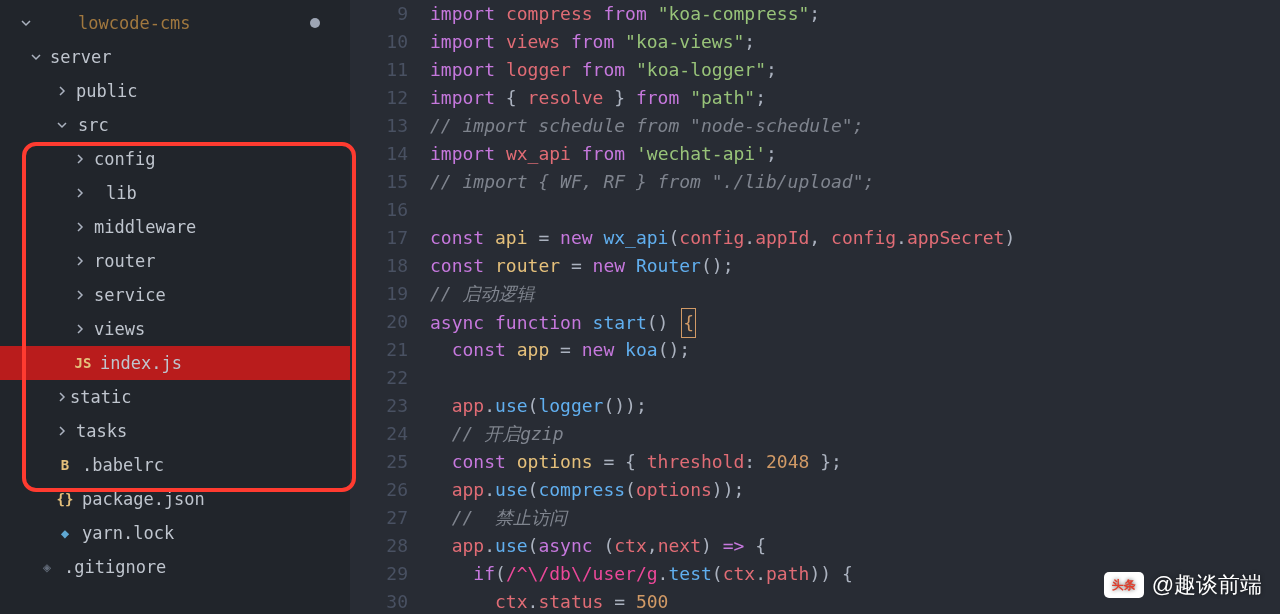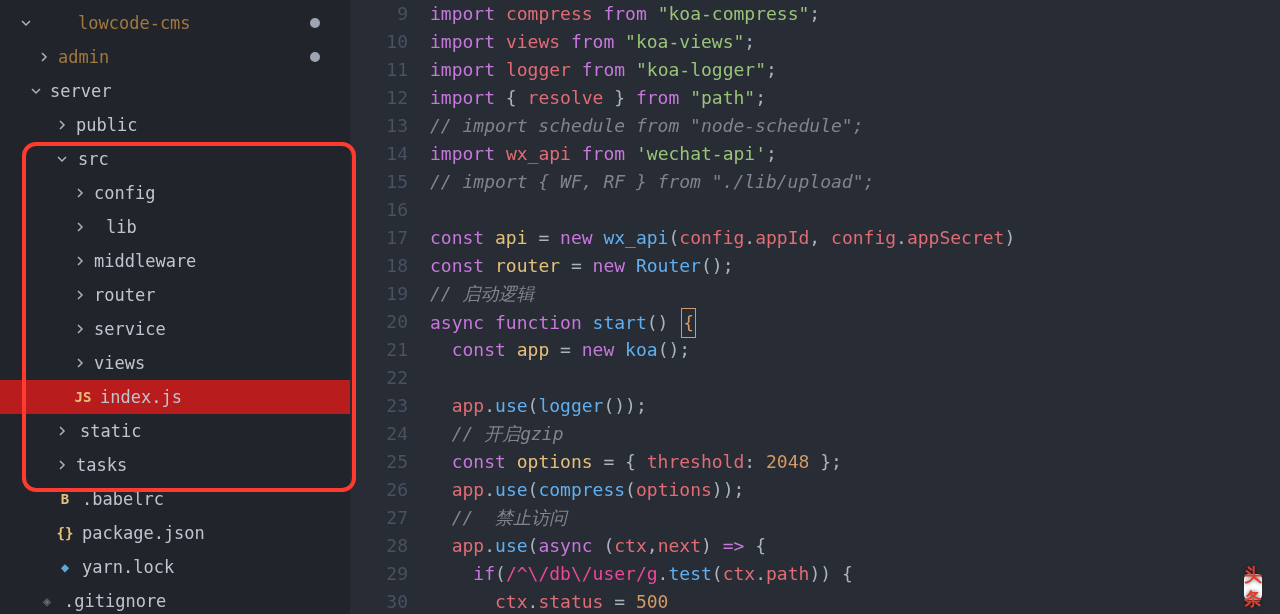--- a/index.html
+++ b/index.html
@@ -109,30 +109,30 @@
   bottom: 14px;
   display: flex;
   align-items: center;
   gap: 8px;
   color: #fff;
   font-size: 22px;
   text-shadow: 0 0 4px rgba(0,0,0,.6);
   font-family: -apple-system, sans-serif;
 }
 .watermark .logo {
-  width: 18px;
+  width: 40px;
   height: 26px;
   background: #fff;
   color: #e03e2d;
   border-radius: 5px;
   display: flex;
   justify-content: center;
   align-items: center;
   font-weight: bold;
-  font-size: 18px;
+  font-size: 12px;
 }
 .cursor-box {
   display: inline-block;
   border: 1px solid #d19a66;
   padding: 0 1px;
   margin-left: 2px;
 }
 </style>
 </head>
 <body>
@@ -140,29 +140,20 @@
 <div class="sidebar" id="sidebar">
     <div class="tree-row dim" style="padding-left: 18px; gap: 38px;">
       <span class="chev">
         <svg width="12" height="12" viewBox="0 0 12 12">
           <path d="M2 4l4 4 4-4" stroke="currentColor" stroke-width="1.5" fill="none"></path>
         </svg>
       </span>
       <span class="label" style="margin-left: 6px;">lowcode-cms</span>
       <span class="dot"></span>
     </div>
-    <div class="tree-row dim" style="padding-left: 36px;">
-      <span class="chev">
-        <svg width="12" height="12" viewBox="0 0 12 12">
-          <path d="M4 2l4 4-4 4" stroke="currentColor" stroke-width="1.5" fill="none"></path>
-        </svg>
-      </span>
-      <span class="label" style="margin-left: 6px;">admin</span>
-      <span class="dot"></span>
-    </div>
     <div class="tree-row" style="padding-left: 28px;">
       <span class="chev">
         <svg width="12" height="12" viewBox="0 0 12 12">
           <path d="M2 4l4 4 4-4" stroke="currentColor" stroke-width="1.5" fill="none"></path>
         </svg>
       </span>
       <span class="label" style="margin-left: 6px;">server</span>
     </div>
     <div class="tree-row" style="padding-left: 54px;">
       <span class="chev">
@@ -231,21 +222,21 @@
     <div class="tree-row selected" style="padding-left: 72px;">
       <span class="fileicon ic-js">JS</span>
       <span class="label" style="margin-left: 6px;">index.js</span>
     </div>
     <div class="tree-row" style="padding-left: 54px;">
       <span class="chev">
         <svg width="12" height="12" viewBox="0 0 12 12">
           <path d="M4 2l4 4-4 4" stroke="currentColor" stroke-width="1.5" fill="none"></path>
         </svg>
       </span>
-      <span class="label" style="margin-left: 10px; text-align: center;">static</span>
+      <span class="label" style="margin-left: 0; text-align: center;">static</span>
     </div>
     <div class="tree-row" style="padding-left: 54px;">
       <span class="chev">
         <svg width="12" height="12" viewBox="0 0 12 12">
           <path d="M4 2l4 4-4 4" stroke="currentColor" stroke-width="1.5" fill="none"></path>
         </svg>
       </span>
       <span class="label" style="margin-left: 6px;">tasks</span>
     </div>
     <div class="tree-row" style="padding-left: 54px;">
@@ -290,13 +281,14 @@
       <div class="ln">27</div>
       <div class="ln">28</div>
       <div class="ln">29</div>
       <div class="ln">30</div>
     </div>
   <div class="code" id="code"><div class="line"><span class="c-key">import</span><span> </span><span class="c-def">compress</span><span> </span><span class="c-key">from</span><span> </span><span class="c-str">"koa-compress"</span><span>;</span></div><div class="line"><span class="c-key">import</span><span> </span><span class="c-def">views</span><span> </span><span class="c-key">from</span><span> </span><span class="c-str">"koa-views"</span><span>;</span></div><div class="line"><span class="c-key">import</span><span> </span><span class="c-def">logger</span><span> </span><span class="c-key">from</span><span> </span><span class="c-str">"koa-logger"</span><span>;</span></div><div class="line"><span class="c-key">import</span><span> { </span><span class="c-def">resolve</span><span> } </span><span class="c-key">from</span><span> </span><span class="c-str">"path"</span><span>;</span></div><div class="line"><span class="c-com">// import schedule from "node-schedule";</span></div><div class="line"><span class="c-key">import</span><span> </span><span class="c-def">wx_api</span><span> </span><span class="c-key">from</span><span> </span><span class="c-str">'wechat-api'</span><span>;</span></div><div class="line"><span class="c-com">// import { WF, RF } from "./lib/upload";</span></div><div class="line">&nbsp;</div><div class="line"><span class="c-key">const</span><span> </span><span class="c-this">api</span><span> = </span><span class="c-key">new</span><span> </span><span class="c-fn">wx_api</span><span>(</span><span class="c-def">config</span><span>.</span><span class="c-prop">appId</span><span>, </span><span class="c-def">config</span><span>.</span><span class="c-prop">appSecret</span><span>)</span></div><div class="line"><span class="c-key">const</span><span> </span><span class="c-this">router</span><span> = </span><span class="c-key">new</span><span> </span><span class="c-fn">Router</span><span>();</span></div><div class="line"><span class="c-com">// 启动逻辑</span></div><div class="line"><span class="c-key">async</span><span> </span><span class="c-key">function</span><span> </span><span class="c-fn">start</span><span>() </span><span class="c-brace cursor-box">{</span></div><div class="line"><span>  </span><span class="c-key">const</span><span> </span><span class="c-this">app</span><span> = </span><span class="c-key">new</span><span> </span><span class="c-fn">koa</span><span>();</span></div><div class="line">&nbsp;</div><div class="line"><span>  </span><span class="c-def">app</span><span>.</span><span class="c-fn">use</span><span>(</span><span class="c-fn">logger</span><span>());</span></div><div class="line"><span>  </span><span class="c-com">// 开启gzip</span></div><div class="line"><span>  </span><span class="c-key">const</span><span> </span><span class="c-this">options</span><span> = { </span><span class="c-def">threshold</span><span>: </span><span class="c-num">2048</span><span> };</span></div><div class="line"><span>  </span><span class="c-def">app</span><span>.</span><span class="c-fn">use</span><span>(</span><span class="c-fn">compress</span><span>(</span><span class="c-def">options</span><span>));</span></div><div class="line"><span>  </span><span class="c-com">//  禁止访问</span></div><div class="line"><span>  </span><span class="c-def">app</span><span>.</span><span class="c-fn">use</span><span>(</span><span class="c-key">async</span><span> (</span><span class="c-def">ctx</span><span>,</span><span class="c-def">next</span><span>) </span><span class="c-key">=&gt;</span><span> {</span></div><div class="line"><span>    </span><span class="c-key">if</span><span>(</span><span class="c-regex">/^\/db\/user/g</span><span>.</span><span class="c-fn">test</span><span>(</span><span class="c-def">ctx</span><span>.</span><span class="c-prop">path</span><span>)) {</span></div><div class="line"><span>      </span><span class="c-def">ctx</span><span>.</span><span class="c-prop">status</span><span> = </span><span class="c-num">500</span></div></div>
 </div>
 
 <div class="watermark">
   <span class="logo">头条</span>
+  <span>@趣谈前端</span>
 </div>
 
 </body></html>

